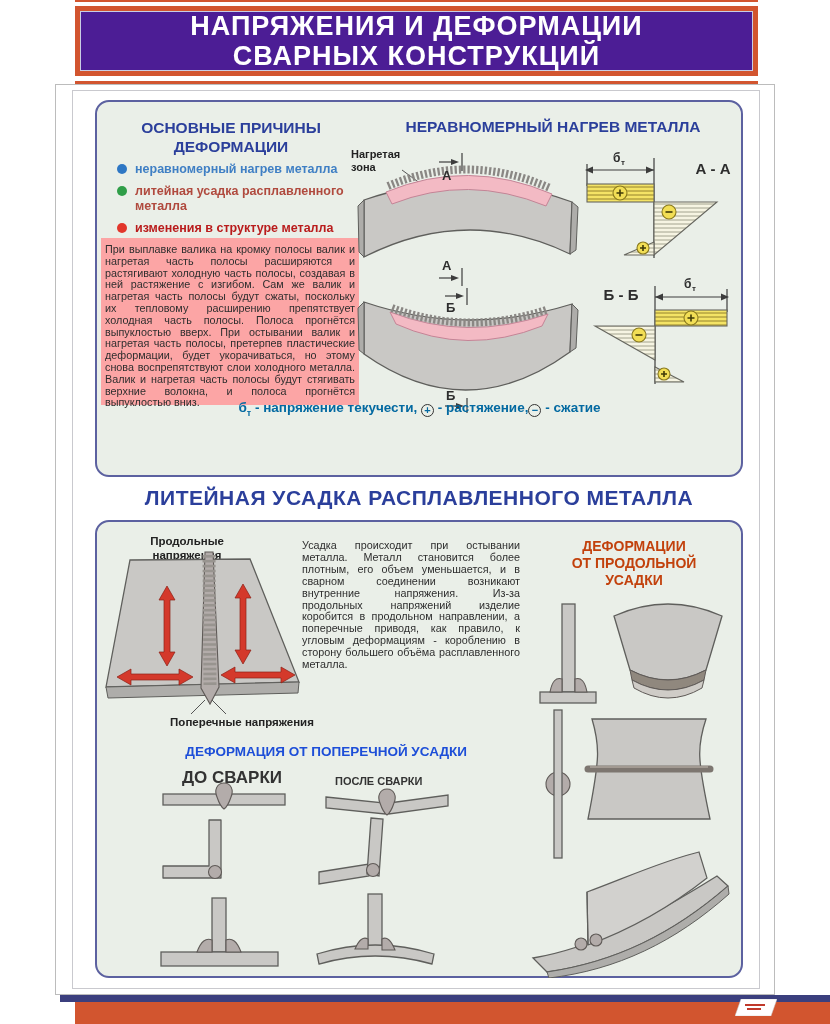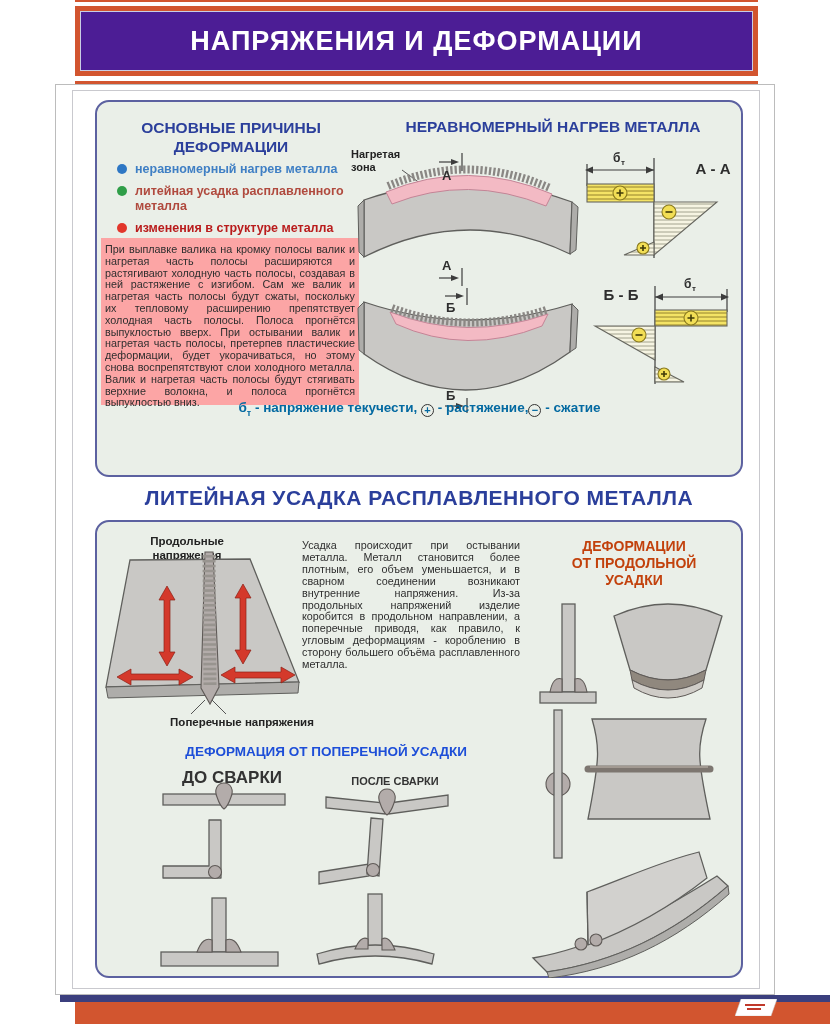--- a/index.html
+++ b/index.html
@@ -54,21 +54,21 @@
   #svg-plate { left:8px; top:26px; }
   #body2 { left:205px; top:18px; width:218px; height:172px; color:#2e2e2e; font-size:10.8px; line-height:11.9px; text-align:justify; }
   #long-heading { left:452px; top:16px; width:170px; text-align:center; color:#c2410c; font-weight:bold; font-size:14px; line-height:17px; }
   #svg-tjoint    { left:440px; top:78px;  }
   #svg-fan       { left:505px; top:68px;  }
   #svg-vstrip    { left:445px; top:186px; }
   #svg-hourglass { left:487px; top:192px; }
   #svg-tbeam     { left:432px; top:328px; }
   #trans-heading { left:60px; top:222px; width:310px; text-align:right; color:#1d4ed8; font-weight:bold; font-size:13.5px; }
   #before-label { left:80px;  top:246px; width:110px; text-align:center; font-size:17px; font-weight:bold; color:#333; }
-  #after-label  { left:238px; top:253px; width:120px; text-align:center; font-size:11px; font-weight:bold; color:#333; }
+  #after-label  { left:238px; top:253px; width:120px; text-align:left; font-size:11px; font-weight:bold; color:#333; }
   #svg-bar-before { left:62px;  top:258px; }
   #svg-bar-after  { left:225px; top:262px; }
   #svg-L-before   { left:62px;  top:296px; }
   #svg-L-after    { left:218px; top:294px; }
   #svg-T-before   { left:60px;  top:372px; }
   #svg-T-after    { left:216px; top:368px; }
 
   
   #footer-navy   { left:60px; top:995px; width:770px; height:7px;  background:#3b3f7e; }
   #footer-orange { left:75px; top:1002px; width:755px; height:22px; background:#d2552f; }
@@ -97,20 +97,21 @@
   .tri { stroke:#66665f; stroke-width:1.1; }
 </style>
 </head>
 <body>
 
 <div id="poster">
 
   <div class="abs" id="top-hairline"></div>
   <div class="abs" id="title-frame">
     <div class="title-line">НАПРЯЖЕНИЯ И ДЕФОРМАЦИИ</div>
+    <div class="title-line">СВАРНЫХ КОНСТРУКЦИЙ</div>
   </div>
   <div class="abs" id="red-rule"></div>
   <div class="abs" id="frame-outer"></div>
   <div class="abs" id="frame-inner"></div>
 
   <div class="abs panel" id="panel1">
 
     <div class="abs" id="causes-heading">ОСНОВНЫЕ ПРИЧИНЫ ДЕФОРМАЦИИ</div>
 
     <ul class="abs" id="causes-list">

